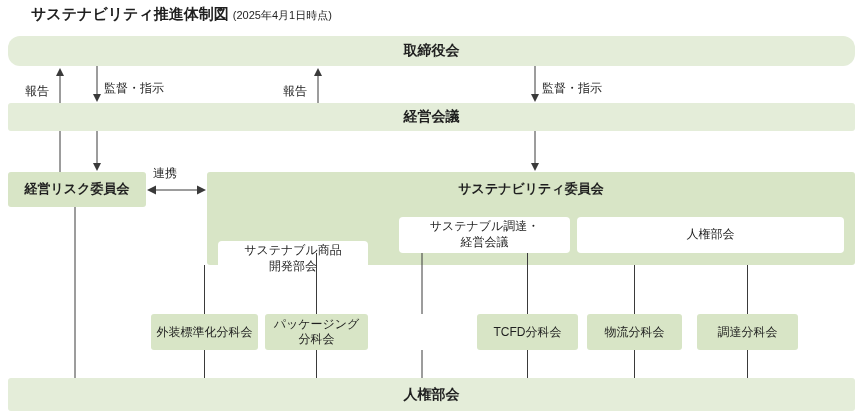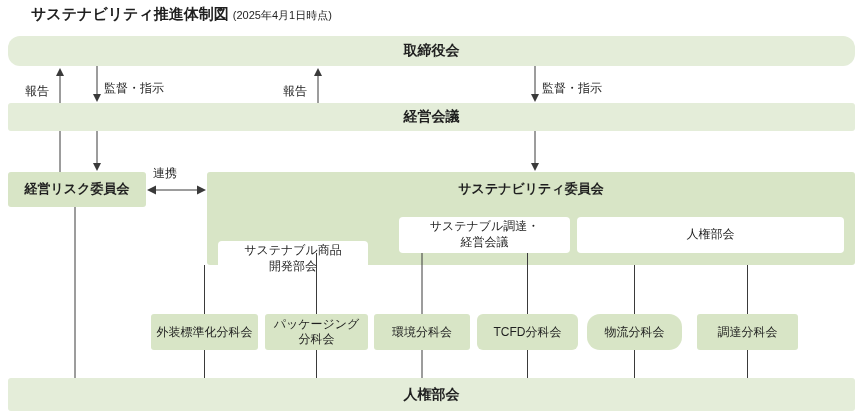--- a/index.html
+++ b/index.html
@@ -33,22 +33,22 @@
     display:flex;flex-direction:column;align-items:center;justify-content:center;
     text-align:center;font-size:12px;line-height:1.3;
   }
   #wb1{left:218px;width:150px;margin-top:24px;}
   #wb2{left:399px;width:171px;align-items:center;}
   #wb3{left:577px;width:267px;}
   .wg{top:314px;height:36px;}
   #wg1{left:151px;width:107px;}
   #wg2{left:265px;width:103px;}
   #wg3{left:374px;width:96px;}
-  #wg4{left:477px;width:101px;border-radius:6px;}
-  #wg5{left:587px;width:95px;border-radius:13px;}
+  #wg4{left:477px;width:101px;}
+  #wg5{left:587px;width:95px;}
   #wg6{left:697px;width:101px;}
   .flow-label{position:absolute;font-size:12px;z-index:3;white-space:nowrap;text-align:center;}
   #lbl-report-left{left:25px;top:83px;}
   #lbl-supervise-left{left:104px;top:80px;}
   #lbl-report-mid{left:283px;top:83px;}
   #lbl-supervise-right{left:542px;top:80px;}
   #lbl-collab{left:153px;top:165px;}
   svg.lines{position:absolute;left:0;top:0;z-index:4;pointer-events:none;}
 </style>
 </head>
@@ -82,24 +82,20 @@
     <span></span>
   </div>
 
   <div class="gbox wg" id="wg1">
     <span>外装標準化分科会</span>
     <span></span>
   </div>
   <div class="gbox wg" id="wg2">
     <span>パッケージング</span>
     <span>分科会</span>
-  </div>
-  <div class="gbox wg" id="wg3">
-    <span>環境分科会</span>
-    <span></span>
   </div>
   <div class="gbox wg" id="wg4">
     <span>TCFD分科会</span>
     <span></span>
   </div>
   <div class="gbox wg" id="wg5">
     <span>物流分科会</span>
     <span></span>
   </div>
   <div class="gbox wg" id="wg6">

